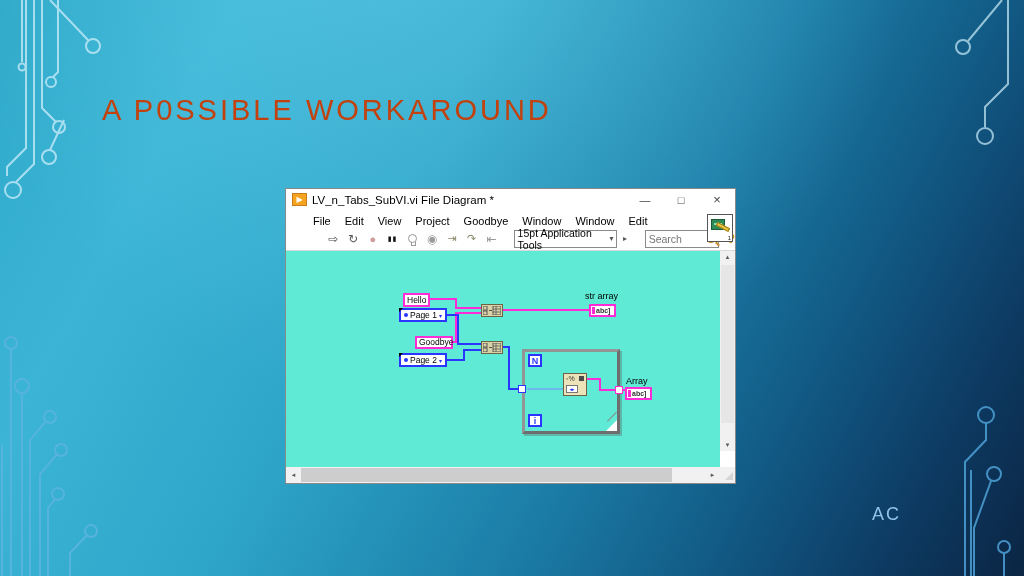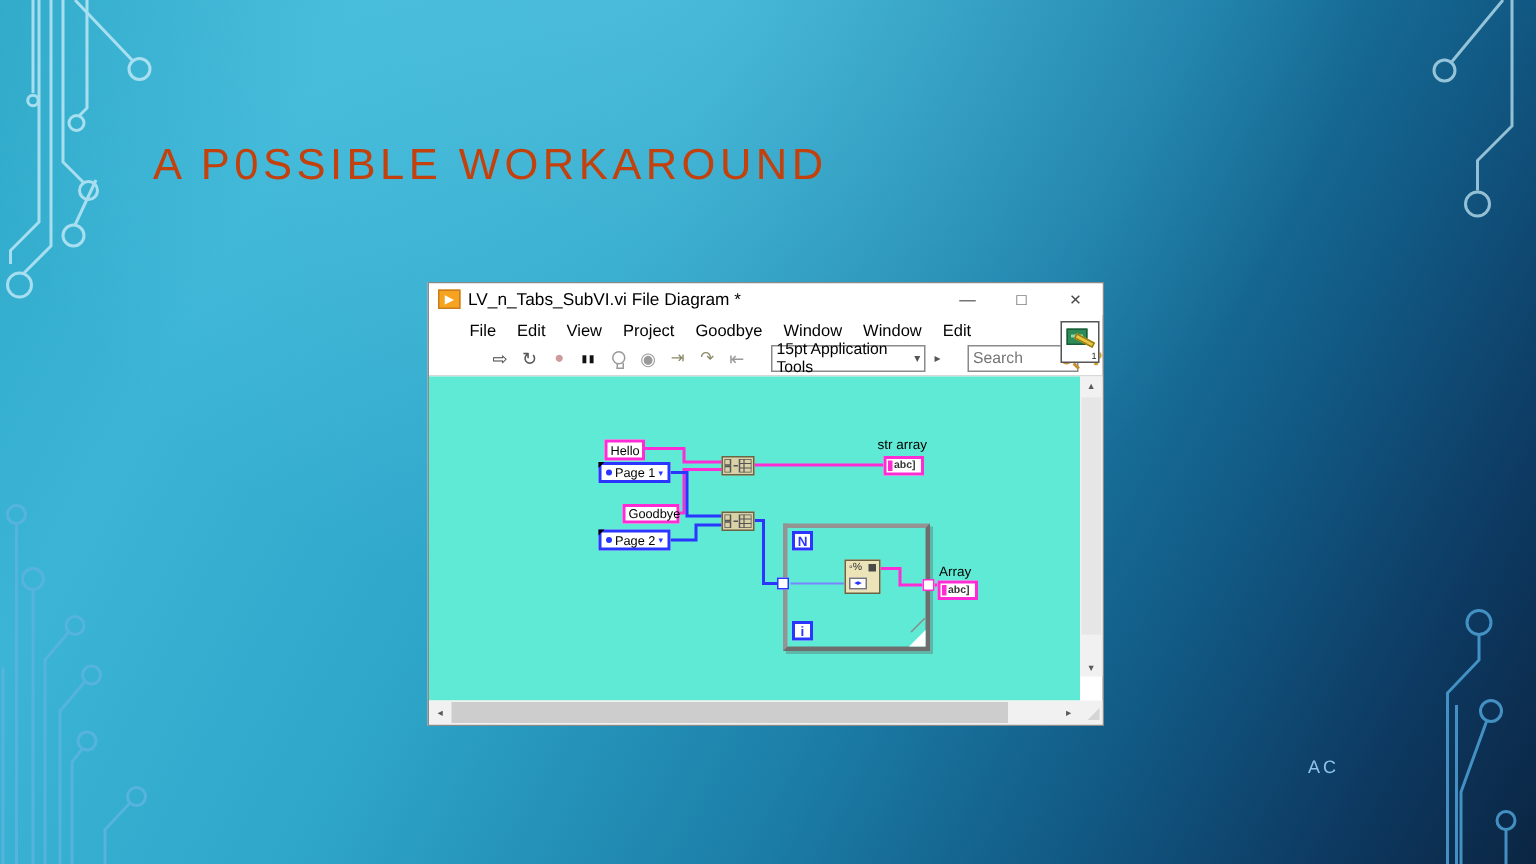--- a/index.html
+++ b/index.html
@@ -13,21 +13,21 @@
   }
   .deco { position:absolute; top:0; left:0; width:1024px; height:576px; pointer-events:none; }
 
   
   .slide-title {
     position:absolute; left:102px; top:94px;
     color:#c2410c; font-size:29px; font-weight:400; letter-spacing:3px;
   }
   .credit {
     position:absolute; left:872px; top:504px;
-    color:#8fc3e8; font-size:12px; letter-spacing:2px;
+    color:#8fc3e8; font-size:18px; letter-spacing:2px;
   }
 
   
   .lv-window {
     position:absolute; left:285px; top:188px; width:451px; height:296px;
     background:#ffffff; border:1px solid #8a8a8a; font-size:11px; color:#000;
   }
   .titlebar { height:21px; display:flex; align-items:center; padding-left:6px; background:#fff; }
   .lv-logo {
     width:15px; height:13px; background:#f6a41f; border:1px solid #c87d1e;

